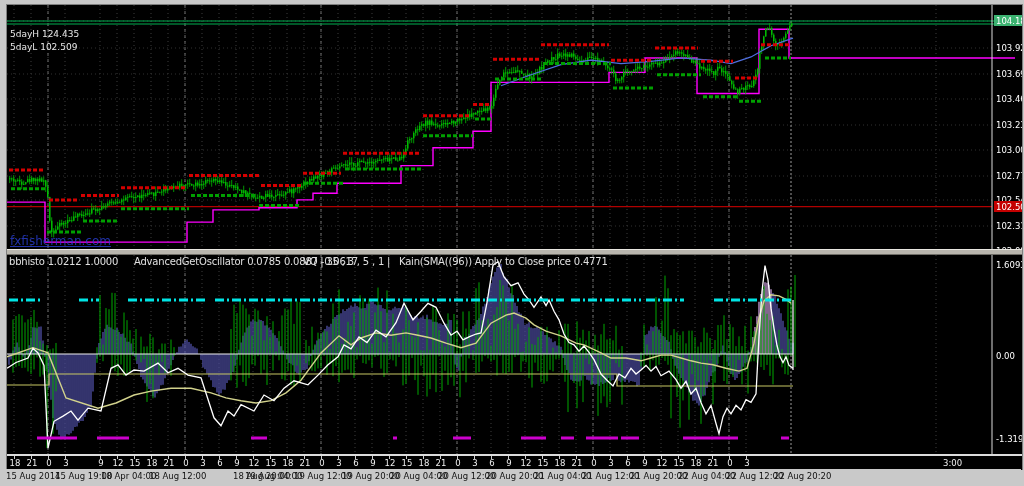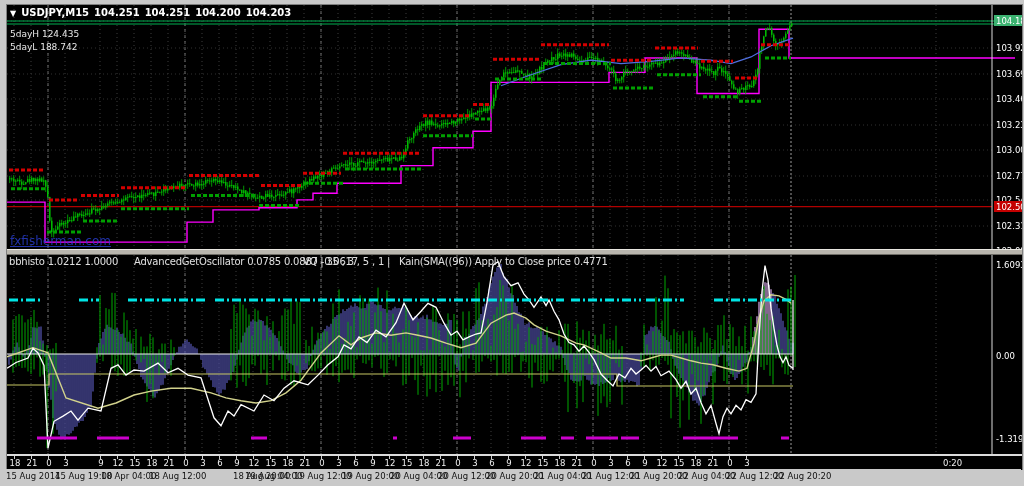--- a/index.html
+++ b/index.html
@@ -923,25 +923,22 @@
           <text x="989" y="148" class="axis-label">103.005</text>
           <text x="989" y="174" class="axis-label">102.775</text>
           <text x="989" y="198" class="axis-label">102.545</text>
           <text x="989" y="224" class="axis-label">102.315</text>
           <text x="989" y="249" class="axis-label">102.085</text>
           <rect x="987" y="10" width="28" height="11" fill="#3cb371"></rect>
           <text x="989" y="19" class="axis-label" fill="#000000">104.184</text>
           <rect x="987" y="196" width="28" height="11" fill="#c40000"></rect>
           <text x="989" y="205" class="axis-label" fill="#ffffff">102.509</text>
         </svg>
-      <div id="title-bar">
-        <span style="font-size:8px;">▼</span><span>USDJPY,M15</span><span>104.251</span><span>104.251</span><span>104.200</span><span>104.203</span>
-      </div>
       <div class="ovl" style="left:3px;top:24px;">5dayH 124.435</div>
-      <div class="ovl" style="left:3px;top:37px;">5dayL 188.742</div>
+      <div class="ovl" style="left:3px;top:37px;">5dayL 102.509</div>
       <div id="watermark">fxfisherman.com</div>
     </div>
 
     <div id="pane-separator"></div>
 
     <div id="indi-pane" class="pane">
       <svg id="indi-svg" width="1015" height="200">
           <line x1="7" y1="0" x2="7" y2="200" stroke="#3c3c3c" stroke-dasharray="1 3"></line>
           <line x1="24" y1="0" x2="24" y2="200" stroke="#3c3c3c" stroke-dasharray="1 3"></line>
           <line x1="41" y1="0" x2="41" y2="200" stroke="#3c3c3c" stroke-dasharray="1 3"></line>
@@ -1642,21 +1639,21 @@
         </svg>
       <div id="indi-header">
         <span style="left: 2px;">bbhisto 1.0212 1.0000</span>
         <span style="left: 127px;">AdvancedGetOscillator 0.0785 0.0887 -0.0617</span>
         <span style="left: 296px;">VQ  |  35 , 3 , 5 , 1  |</span>
         <span style="left: 392px;">Kain(SMA((96)) Apply to Close price 0.4771</span>
       </div>
     </div>
 
     <div id="hour-row">
-      <span id="corner-time" style="left:936px;">0:20</span>
+      <span id="corner-time" style="left:936px;">3:00</span>
     <span class="hour-label" style="left: 8px;">18</span>
         <div style="position: absolute; left: 7px; top: 0px; width: 1px; height: 3px; background: rgb(207, 207, 207);"></div>
         <span class="hour-label" style="left: 25px;">21</span>
         <div style="position: absolute; left: 24px; top: 0px; width: 1px; height: 3px; background: rgb(207, 207, 207);"></div>
         <span class="hour-label" style="left: 42px;">0</span>
         <div style="position: absolute; left: 41px; top: 0px; width: 1px; height: 3px; background: rgb(207, 207, 207);"></div>
         <span class="hour-label" style="left: 59px;">3</span>
         <div style="position: absolute; left: 58px; top: 0px; width: 1px; height: 3px; background: rgb(207, 207, 207);"></div>
         <span class="hour-label" style="left: 94px;">9</span>
         <div style="position: absolute; left: 93px; top: 0px; width: 1px; height: 3px; background: rgb(207, 207, 207);"></div>

